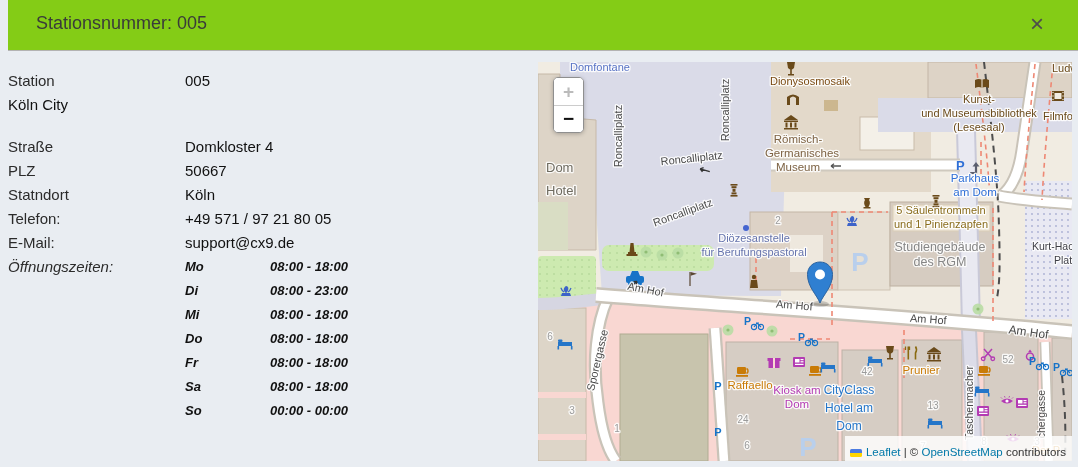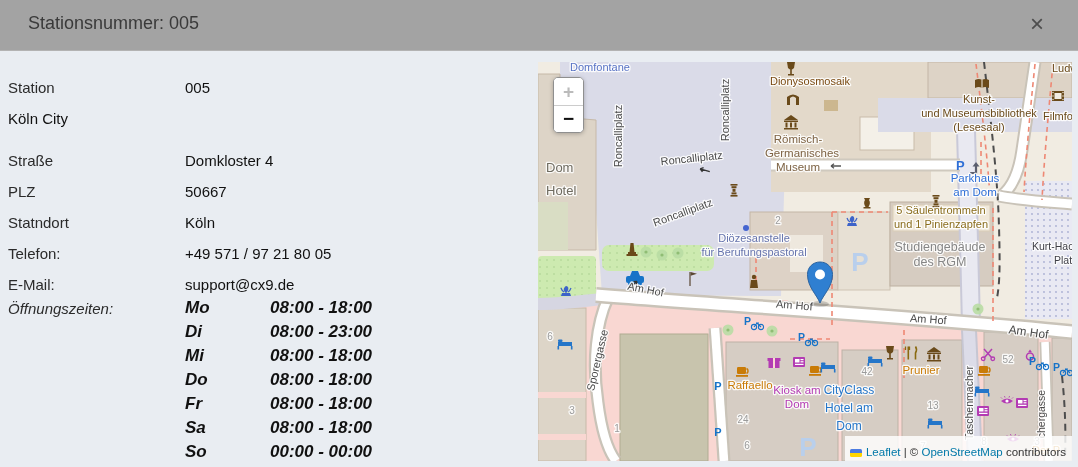--- a/index.html
+++ b/index.html
@@ -1,35 +1,35 @@
 <!DOCTYPE html>
 <html><head>
 <meta charset="utf-8">
 <style>
   html,body { margin:0; padding:0; }
   body {
     width:1078px; height:467px; position:relative; overflow:hidden;
     background:#e9edf2; font-family:"Liberation Sans", sans-serif;
   }
-  .dlg-header { position:absolute; top:0; left:0; right:0; height:50px;
-    background:#a3a3a3; border-bottom:1px solid #b3b3b3; }
+  .dlg-header { position:absolute; top:0; left:8px; right:0; height:50px;
+    background:#84cc16; border-bottom:1px solid #b3b3b3; }
   .dlg-title { position:absolute; left:28px; top:13px; font-size:18px; color:#3a3a3a; }
   .dlg-close { position:absolute; right:28px; top:10px; font-size:24px; line-height:1;
     color:#4d4d4d; background:none; border:none; padding:2px 6px; cursor:pointer;
     font-family:"Liberation Sans", sans-serif; }
   
   .details { position:absolute; left:0; top:68px; width:532px; color:#1c1c1c; }
-  .drow { display:flex; height:24px; align-items:center; padding-left:8px; font-size:15px;margin-top:7px; }
+  .drow { display:flex; height:24px; align-items:center; padding-left:8px; font-size:15px; }
   .drow.gap { margin-top:18px; }
   .drow .lbl { width:177px; color:#2b2b2b; }
   .drow .val { font-weight:normal; color:#111; }
   .hours-wrap { display:flex; padding-left:8px;font-style:italic; }
   .hours-label { width:177px; height:24px; display:flex; align-items:center;
     font-size:15px; color:#2b2b2b; }
-  .hrow { display:flex; height:24px; align-items:center; font-size:17px; font-weight:bold; color:#111; }
+  .hrow { display:flex; height:24px; align-items:center; font-size:13px; font-weight:bold; color:#111; }
   .hrow .day { width:85px; }
   
   .map { position:absolute; left:538px; top:62px; width:534px; height:399px;
     overflow:hidden; background:#f1ece2; }
   .map svg { display:block; font-family:"Liberation Sans", sans-serif; }
   .zoomctl { position:absolute; left:15px; top:15px; width:29px;
     border:1px solid #8f8f8f; border-radius:5px; overflow:hidden;
     box-shadow:0 1px 4px rgba(0,0,0,0.25); background:#fff; }
   .zoomctl button { display:block; width:29px; height:27px; background:#fff; border:none;
     font-size:19px; font-weight:bold; color:#111; padding:0; cursor:pointer;

